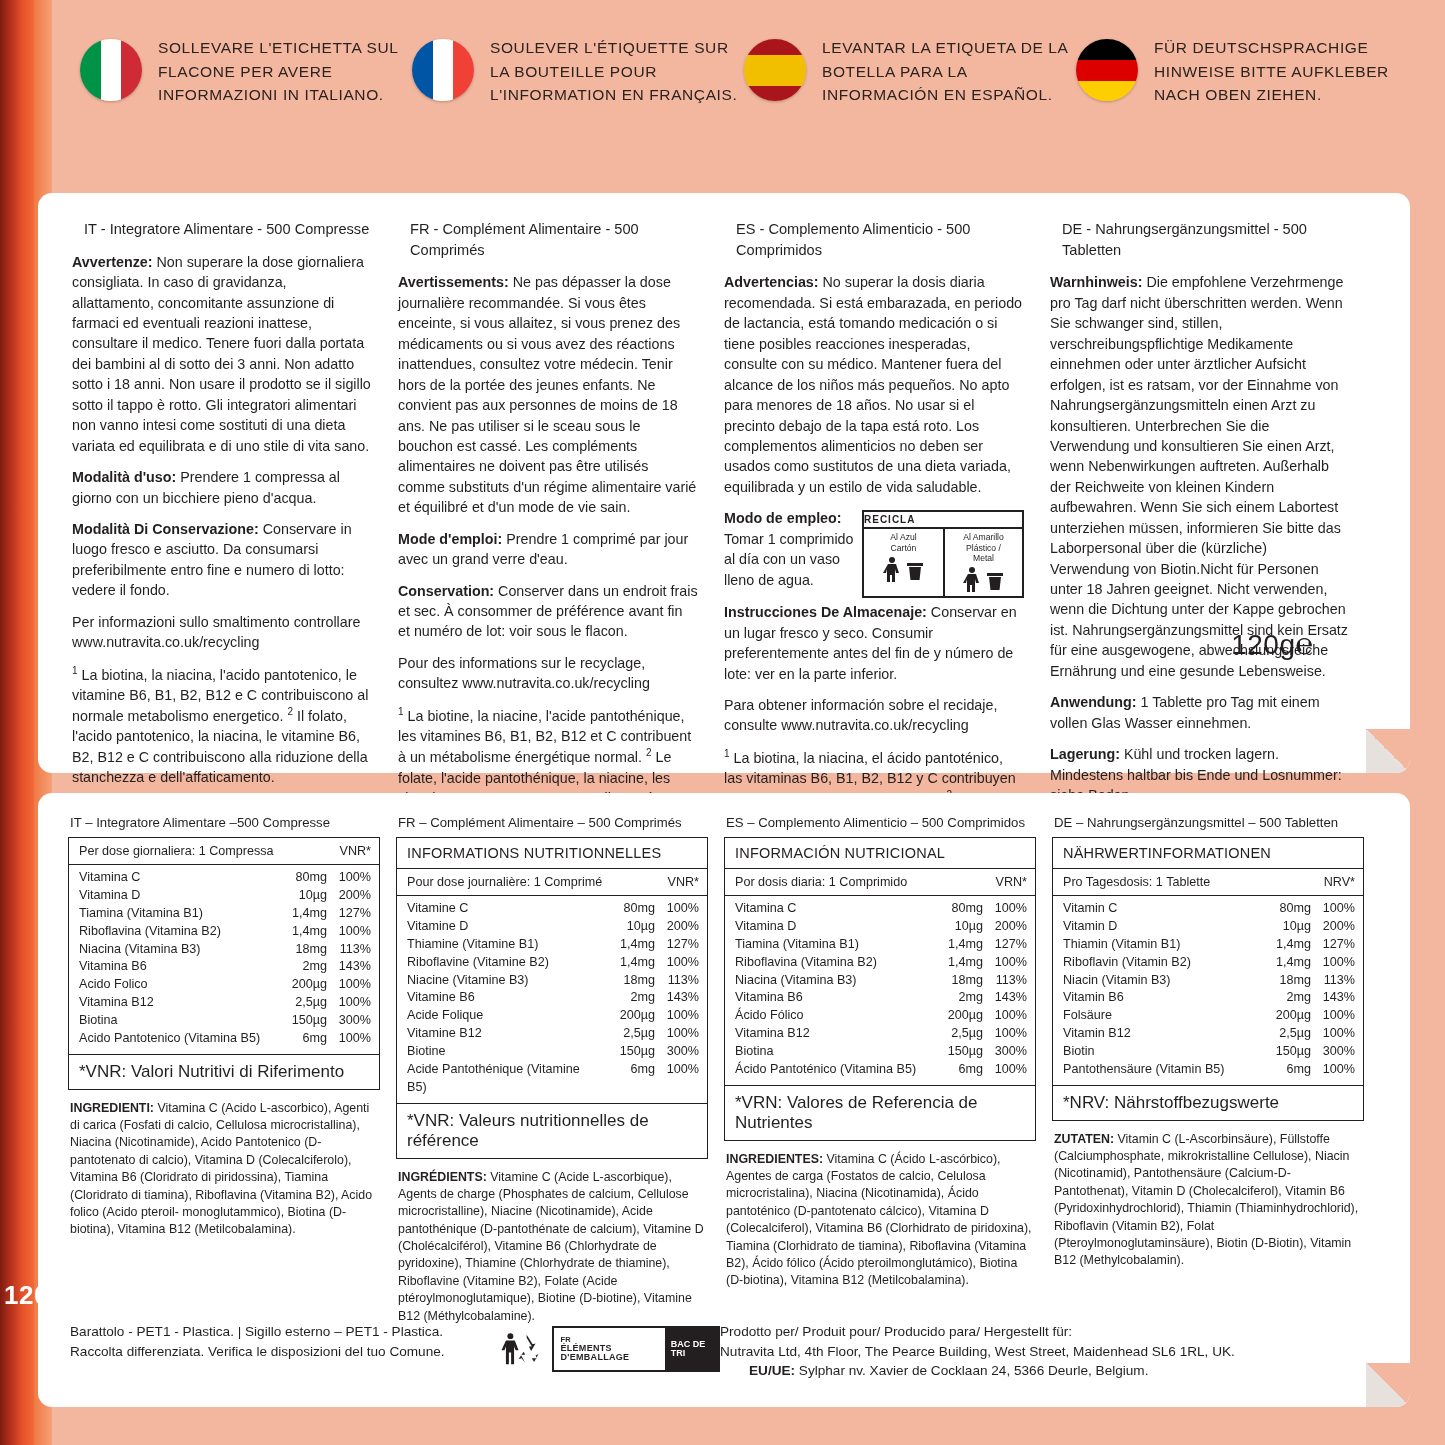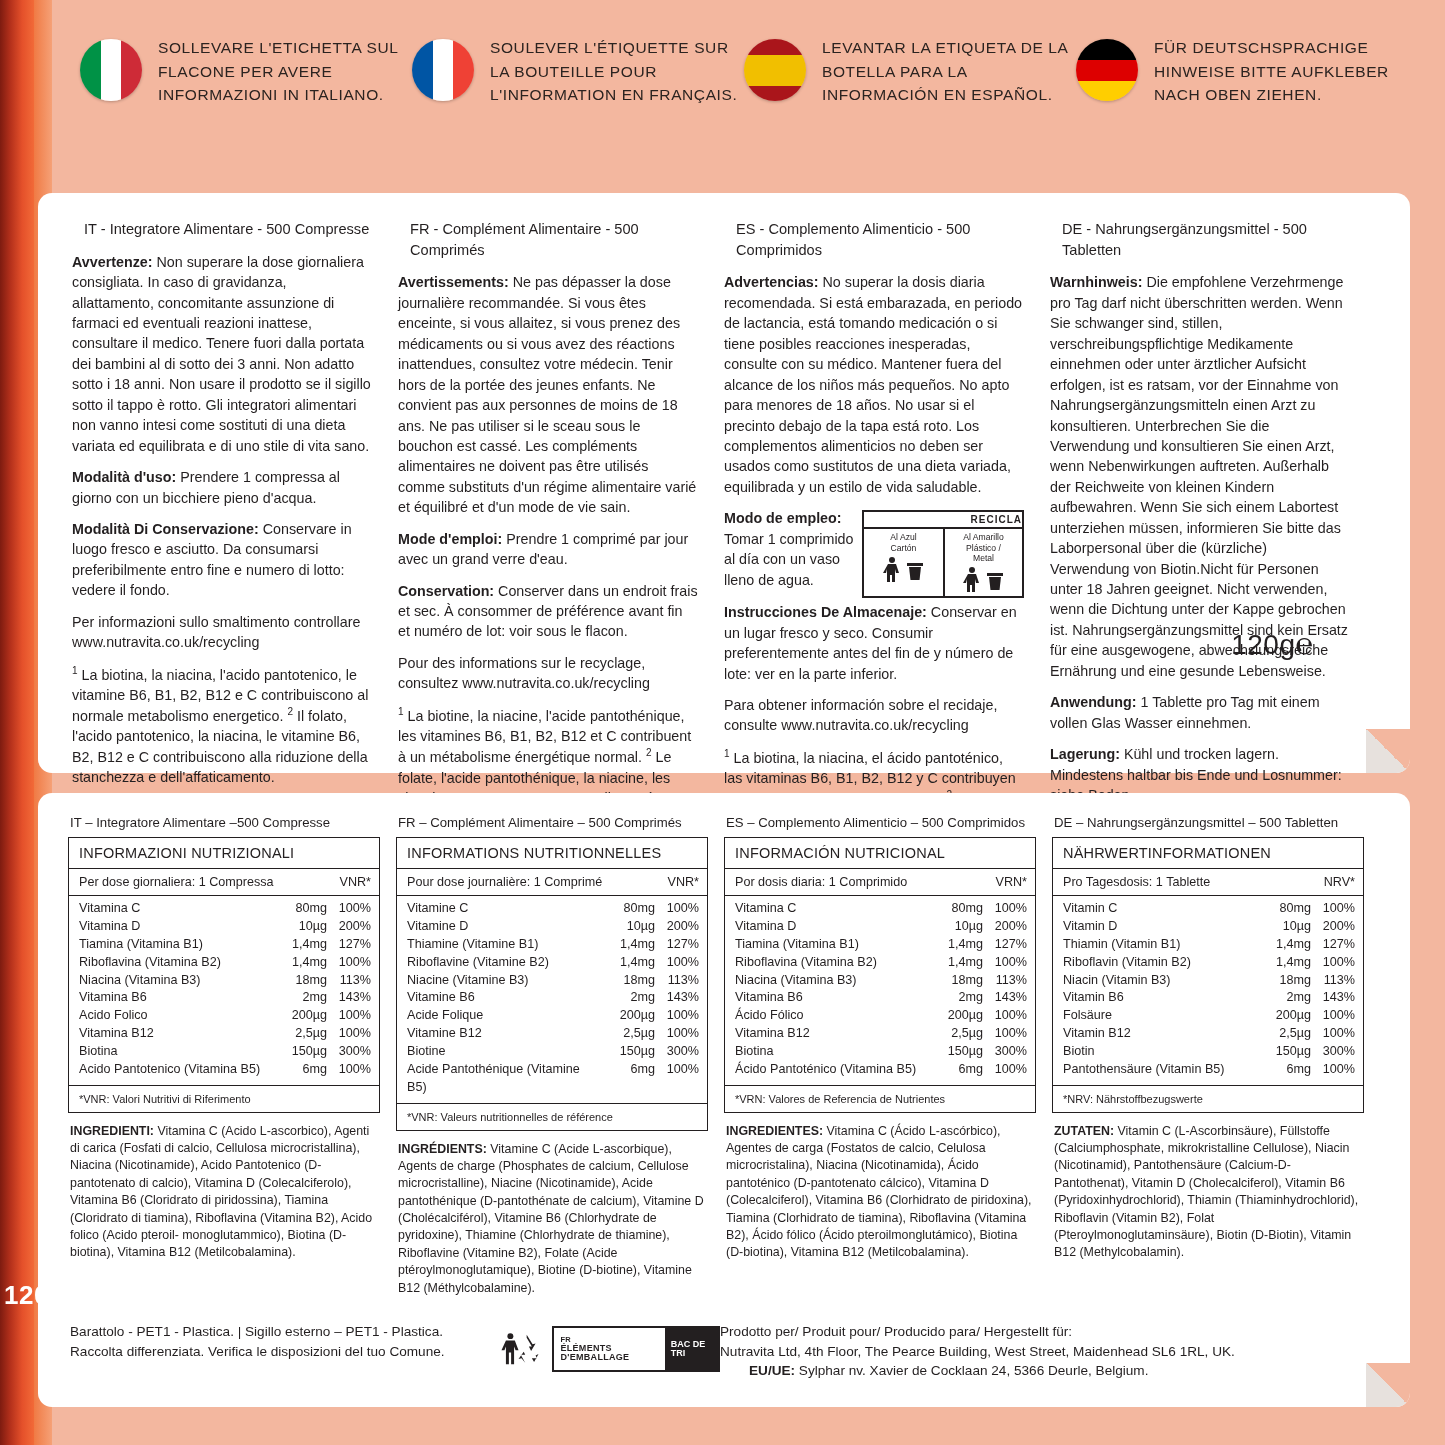--- a/index.html
+++ b/index.html
@@ -35,21 +35,21 @@
 
   .cols{display:flex;padding:26px 34px 0 34px;box-sizing:border-box;}
   .col{width:25%;padding-right:26px;box-sizing:border-box;}
   h3.ct{font-size:14.6px;font-weight:normal;margin:0 0 12px 12px;line-height:1.42;}
   p.bt{font-size:14.3px;line-height:1.43;margin:0 0 11px 0;}
   p.bt b{font-weight:bold;}
   .sup{font-size:10px;vertical-align:super;}
 
   
   .recbox{float:right;width:158px;border:2px solid #231f20;margin:2px 0 4px 8px;font-size:9px;}
-  .recbox .hdr{border-bottom:2px solid #231f20;text-align:right;font-weight:bold;letter-spacing:1px;padding:2px 0;font-size:10px;}
+  .recbox .hdr{border-bottom:2px solid #231f20;text-align:left;font-weight:bold;letter-spacing:1px;padding:2px 0;font-size:10px;}
   .recbox .cells{display:flex;}
   .recbox .cell{width:50%;box-sizing:border-box;padding:3px 10px 2px;text-align:center;}
   .recbox .cell+.cell{border-left:2px solid #231f20;}
   .recbox .cl{font-size:8.6px;line-height:1.2;}
   .recbox svg{margin-top:3px;}
 
   .weight120{position:absolute;right:96px;top:434px;font-size:28px;letter-spacing:.5px;}
   .weight120 .e{font-family:"Liberation Serif",serif;font-size:30px;}
 
   
@@ -58,21 +58,21 @@
   .nttl{font-size:13.2px;margin:0 0 7px 2px;}
   .ntable{border:1.6px solid #231f20;}
   .nhead{font-size:14.5px;padding:7px 8px 7px 10px;border-bottom:1.6px solid #231f20;letter-spacing:.2px;}
   .nsub{display:flex;font-size:12.6px;padding:6px 8px 6px 10px;border-bottom:1.6px solid #231f20;}
   .nsub .l{flex:1;}
   .nrows{padding:4px 8px 6px 10px;border-bottom:1.6px solid #231f20;}
   .nrow{display:flex;font-size:12.6px;line-height:1.42;}
   .nrow .nm{flex:1;}
   .nrow .am{width:54px;text-align:right;}
   .nrow .pc{width:44px;text-align:right;}
-  .nfoot{font-size:11px;padding:7px 8px 7px 10px;}
+  .nfoot{font-size:17px;padding:7px 8px 7px 10px;}
   .ing{font-size:12.4px;line-height:1.4;margin:10px 2px 0 2px;}
   .ing b{font-weight:bold;}
 
   
   .footer{position:absolute;left:70px;top:1322px;width:1340px;display:flex;font-size:13.6px;line-height:1.45;}
   .fleft{width:430px;}
   .ficons{width:220px;display:flex;align-items:flex-start;padding-top:4px;}
   .fright{flex:1;}
   .fright b{font-weight:bold;padding-left:29px;}
   .triman{width:54px;height:44px;margin-right:8px;}
@@ -192,21 +192,20 @@
     <span>120g</span><span class="e">℮</span>
   </div>
   <div class="dogear"></div>
 </div>
 
 <div class="panel" id="panel-bottom">
   <div class="ncols" id="nutri-cols">
       <div class="ncol">
         <div class="nttl">IT – Integratore Alimentare –500 Compresse</div>
         <div class="ntable">
-          <div class="nhead">INFORMAZIONI NUTRIZIONALI</div>
           <div class="nsub">
             <span class="l">Per dose giornaliera: 1 Compressa</span>
             <span>VNR*</span>
           </div>
           <div class="nrows">
             <div class="nrow">
               <span class="nm">Vitamina C</span>
               <span class="am">80mg</span>
               <span class="pc">100%</span>
             </div>

